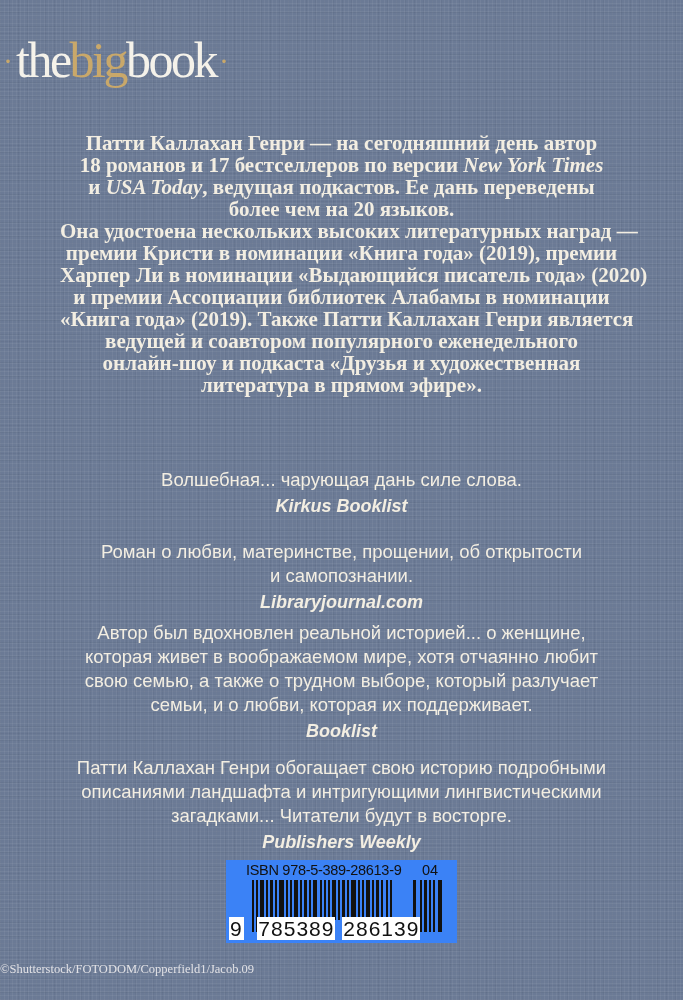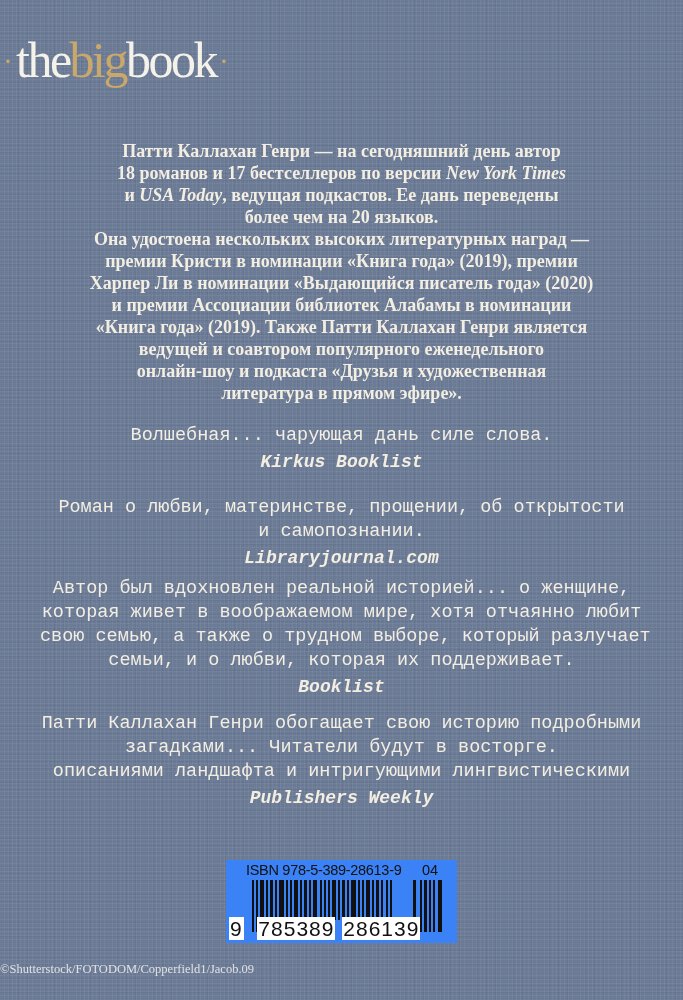--- a/index.html
+++ b/index.html
@@ -17,32 +17,32 @@
   }
   .logo {
     position: absolute; top: 28px; left: 0; width: 683px;
     font-family: "Liberation Serif", "DejaVu Serif", serif;
     font-size: 50px; line-height: 64px; letter-spacing: -2.5px;
     color: #f5f2ea;
   }
   .logo .dot { color: #c9a86a; font-size: 30px; vertical-align: 6px; letter-spacing: 0; margin: 0 3px; }
   .logo .big { color: #c9a86a; }
   .bio {
-    position: absolute; top: 140px; left: 60px; width: 563px;
+    position: absolute; top: 132px; left: 60px; width: 563px;
     text-align: center;
     font-family: "Liberation Serif", "DejaVu Serif", serif;
-    font-weight: bold; font-size: 18px; line-height: 22px;
+    font-weight: bold; font-size: 21px; line-height: 22px;
   }
   .bio .line { display: block; white-space: nowrap; }
   .bio i { font-style: italic; }
   .review {
     position: absolute; left: 40px; width: 603px;
     text-align: center;
-    font-family: Liberation Mono, monospace;
-    font-size: 18.5px; line-height: 24px;
+    font-family: Liberation Sans, sans-serif;
+    font-size: 18.5px; line-height: 24px; margin-top: 44px;
   }
   .review .line { display: block; white-space: nowrap; }
   .review .src {
     display: block; font-style: italic; font-weight: bold;
     font-size: 18px; line-height: 24px; margin-top: 2px;
   }
   .barcode-box {
     position: absolute; left: 226px; top: 860px; width: 231px; height: 83px;
     background: #3b82f6; color: #111;
   }
@@ -107,22 +107,22 @@
 <div class="review" style="top:577px;">
   <span class="line">Автор был вдохновлен реальной историей... о женщине,</span>
   <span class="line">которая живет в воображаемом мире, хотя отчаянно любит</span>
   <span class="line">свою семью, а также о трудном выборе, который разлучает</span>
   <span class="line">семьи, и о любви, которая их поддерживает.</span>
   <span class="src">Booklist</span>
 </div>
 
 <div class="review" style="top:712px;">
   <span class="line">Патти Каллахан Генри обогащает свою историю подробными</span>
+  <span class="line">описаниями ландшафта и интригующими лингвистическими</span>
   <span class="line">загадками... Читатели будут в восторге.</span>
-  <span class="line">описаниями ландшафта и интригующими лингвистическими</span>
   <span class="src">Publishers Weekly</span>
 </div>
 
 <div class="barcode-box">
   <div class="isbn-label">ISBN 978-5-389-28613-9</div>
   <div class="addon-label">04</div>
   <svg class="bars" viewBox="0 0 142 52" preserveAspectRatio="none">
     <g fill="#111">
       <rect x="0" y="0" width="2" height="52"></rect>
         <rect x="4" y="0" width="2" height="52"></rect>

